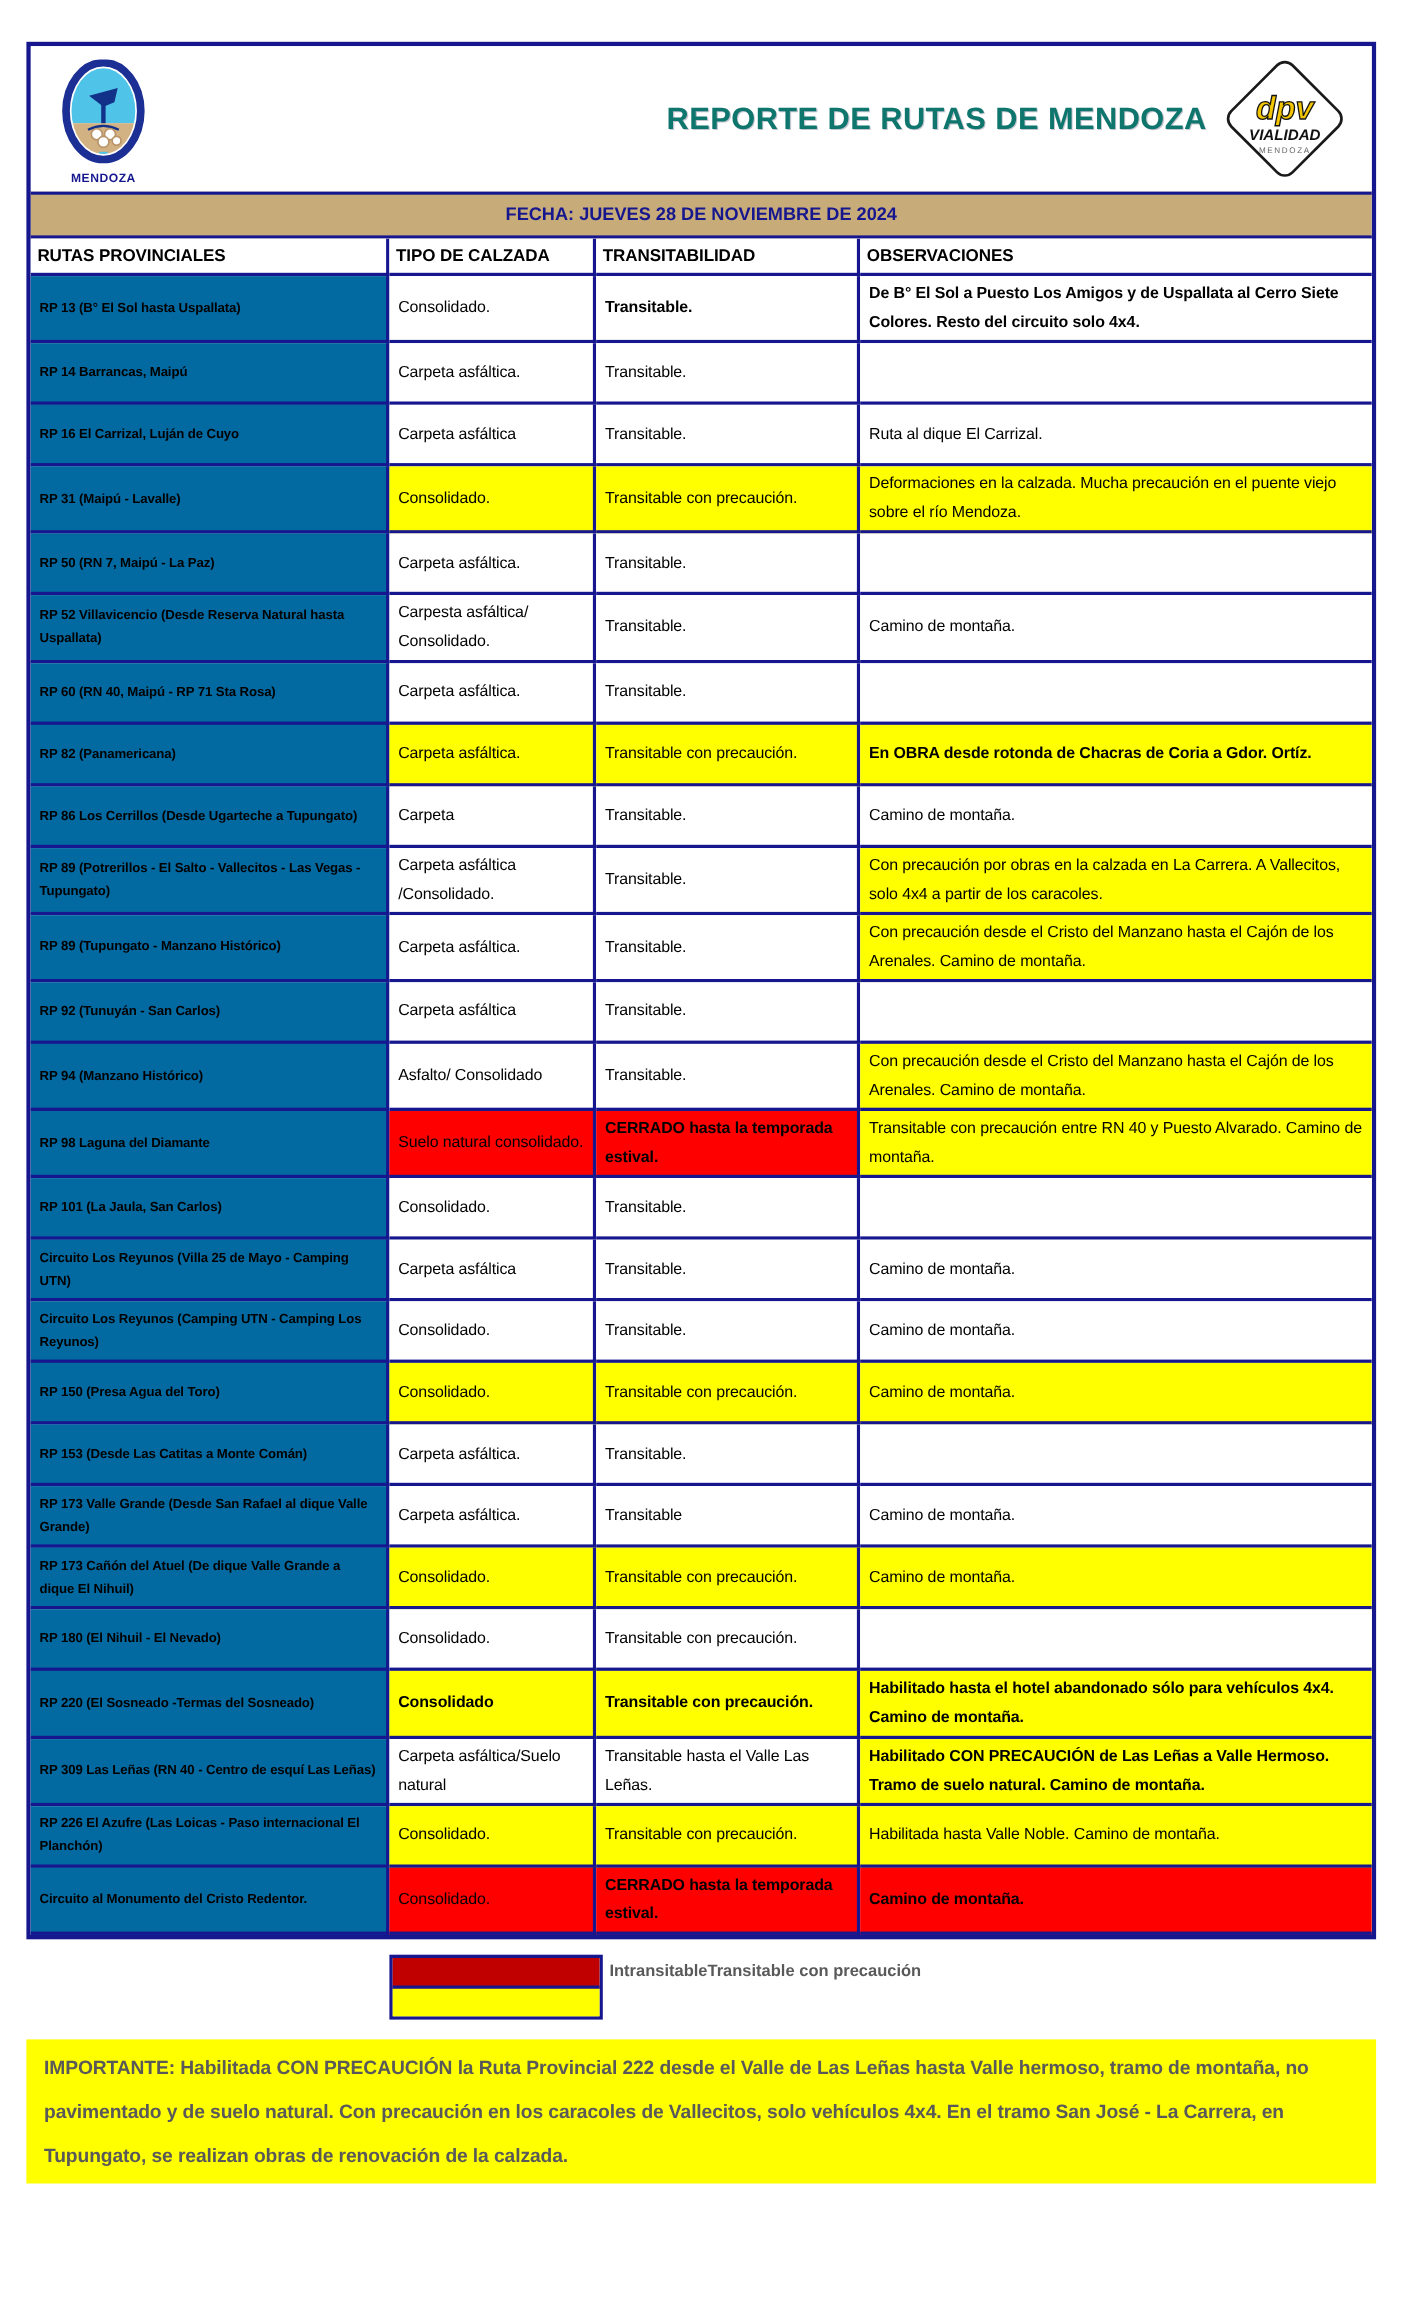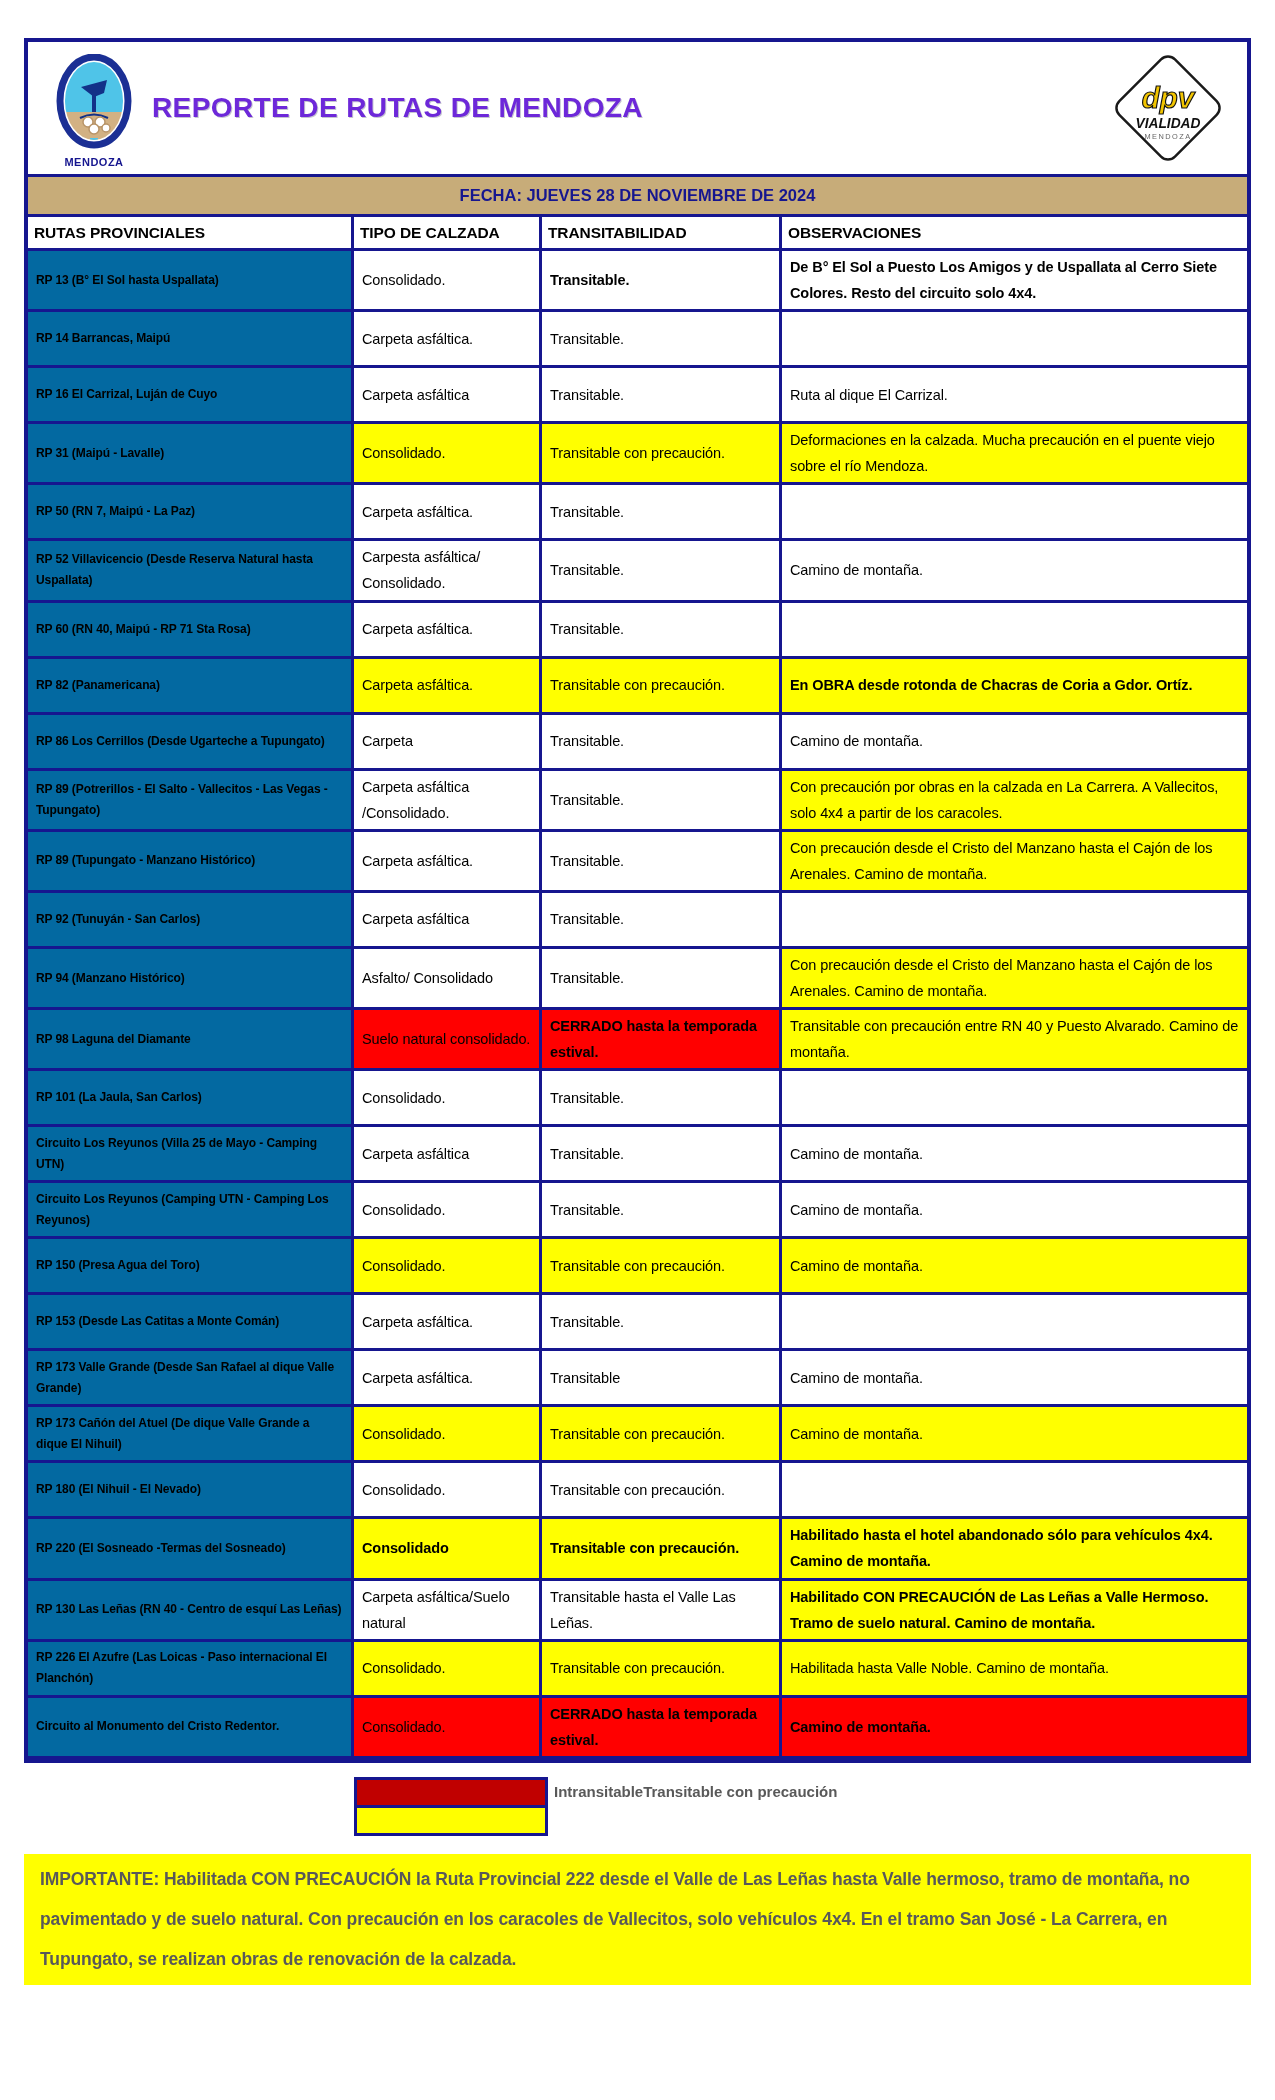--- a/index.html
+++ b/index.html
@@ -6,21 +6,21 @@
   body{
     width:1275px;height:2100px;overflow:hidden;background:#ffffff;
     font-family:"Liberation Sans", sans-serif;color:#000;
   }
   .page{box-sizing:border-box;width:1275px;height:2100px;padding:38px 24px 0 24px;background:#fff;}
   .table-frame{border:4px solid #16168F;background:#fff;}
   
   .title-band{display:flex;align-items:center;height:132px;padding:0 18px;background:#fff;position:relative;}
   .logo-left{width:96px;display:flex;flex-direction:column;align-items:center;margin-top:6px;}
   .logo-caption{font-size:11px;font-weight:bold;color:#16168F;letter-spacing:.5px;margin-top:2px;}
-  .title{flex:1;text-align:left;font-size:28px;font-weight:bold;color:#6d28d9;
+  .title{flex:1;text-align:right;font-size:28px;font-weight:bold;color:#0f766e;
          letter-spacing:.4px;margin:0 10px;text-shadow:1px 1px 0 rgba(90,90,120,.35);}
   .logo-right{width:122px;display:flex;justify-content:center;}
   
   .date-bar{background:#C7AC79;border-top:3px solid #16168F;border-bottom:3px solid #16168F;
             text-align:center;font-weight:bold;color:#16168F;font-size:16.5px;padding:9px 0;}
   
   .grid{display:grid;grid-template-columns:326px 188px 240px 1fr;grid-template-rows:34px;
         grid-auto-rows:minmax(56px,auto);background:#fff;}
   .cell{border-right:3px solid #16168F;border-bottom:3px solid #16168F;
         padding:3px 8px;display:flex;align-items:center;font-size:14.5px;line-height:1.8;
@@ -179,21 +179,21 @@
         <div class="cell bg-caution">Transitable con precaución.</div>
         <div class="cell bg-caution last">Camino de montaña.</div>
         <div class="cell route">RP 180 (El Nihuil - El Nevado)</div>
         <div class="cell bg-normal">Consolidado.</div>
         <div class="cell bg-normal">Transitable con precaución.</div>
         <div class="cell bg-normal last"></div>
         <div class="cell route">RP 220 (El Sosneado -Termas del Sosneado)</div>
         <div class="cell bg-caution bold">Consolidado</div>
         <div class="cell bg-caution bold">Transitable con precaución.</div>
         <div class="cell bg-caution bold last">Habilitado hasta el hotel abandonado sólo para vehículos 4x4. Camino de montaña.</div>
-        <div class="cell route">RP 130 Las Leñas (RN 40 - Centro de esquí Las Leñas)</div>
+        <div class="cell route">RP 309 Las Leñas (RN 40 - Centro de esquí Las Leñas)</div>
         <div class="cell bg-normal">Carpeta asfáltica/Suelo natural</div>
         <div class="cell bg-normal">Transitable hasta el Valle Las Leñas.</div>
         <div class="cell bg-caution bold last">Habilitado CON PRECAUCIÓN de Las Leñas a Valle Hermoso. Tramo de suelo natural. Camino de montaña.</div>
         <div class="cell route">RP 226 El Azufre (Las Loicas - Paso internacional El Planchón)</div>
         <div class="cell bg-caution">Consolidado.</div>
         <div class="cell bg-caution">Transitable con precaución.</div>
         <div class="cell bg-caution last">Habilitada hasta Valle Noble. Camino de montaña.</div>
         <div class="cell route">Circuito al Monumento del Cristo Redentor.</div>
         <div class="cell bg-closed">Consolidado.</div>
         <div class="cell bg-closed bold">CERRADO hasta la temporada estival.</div>

